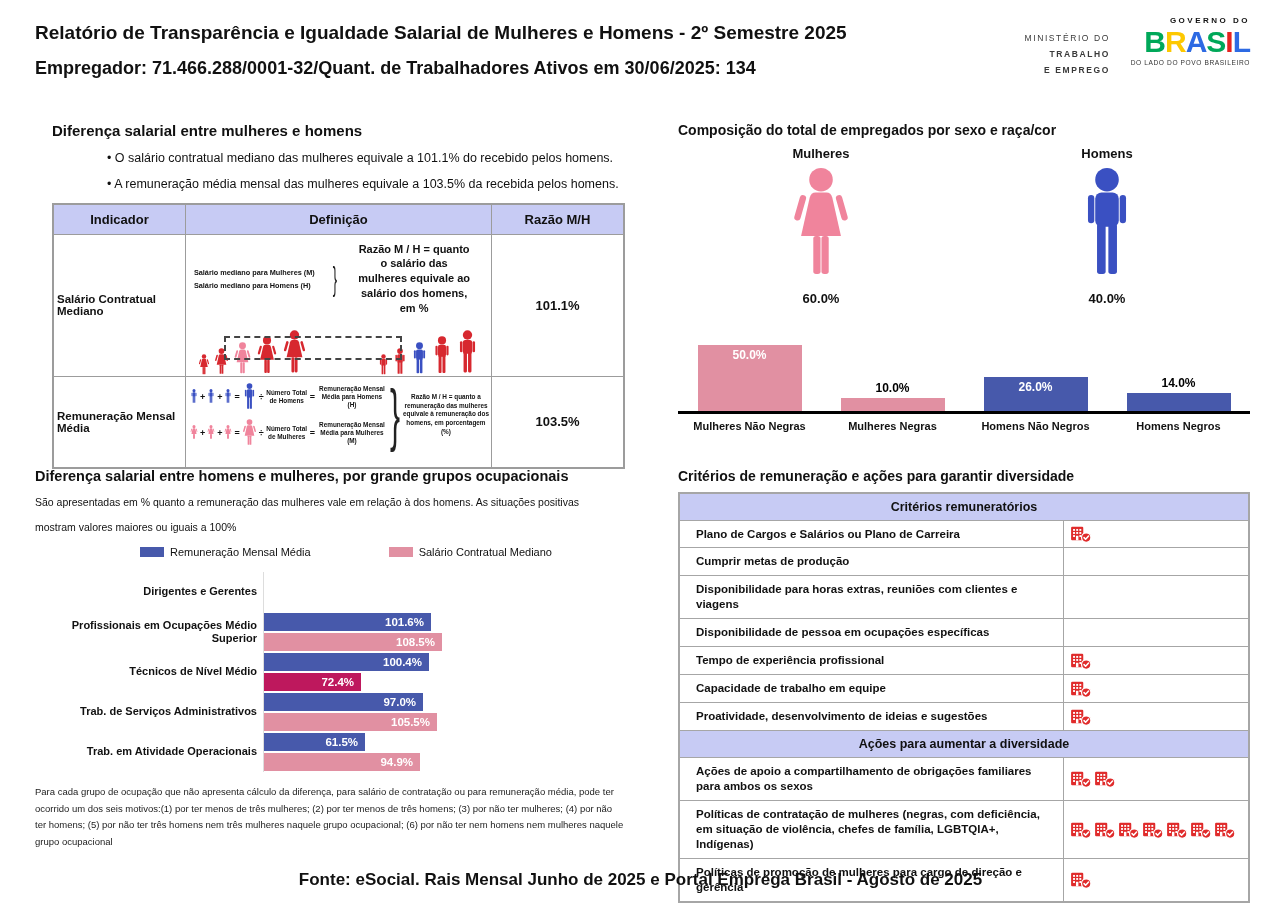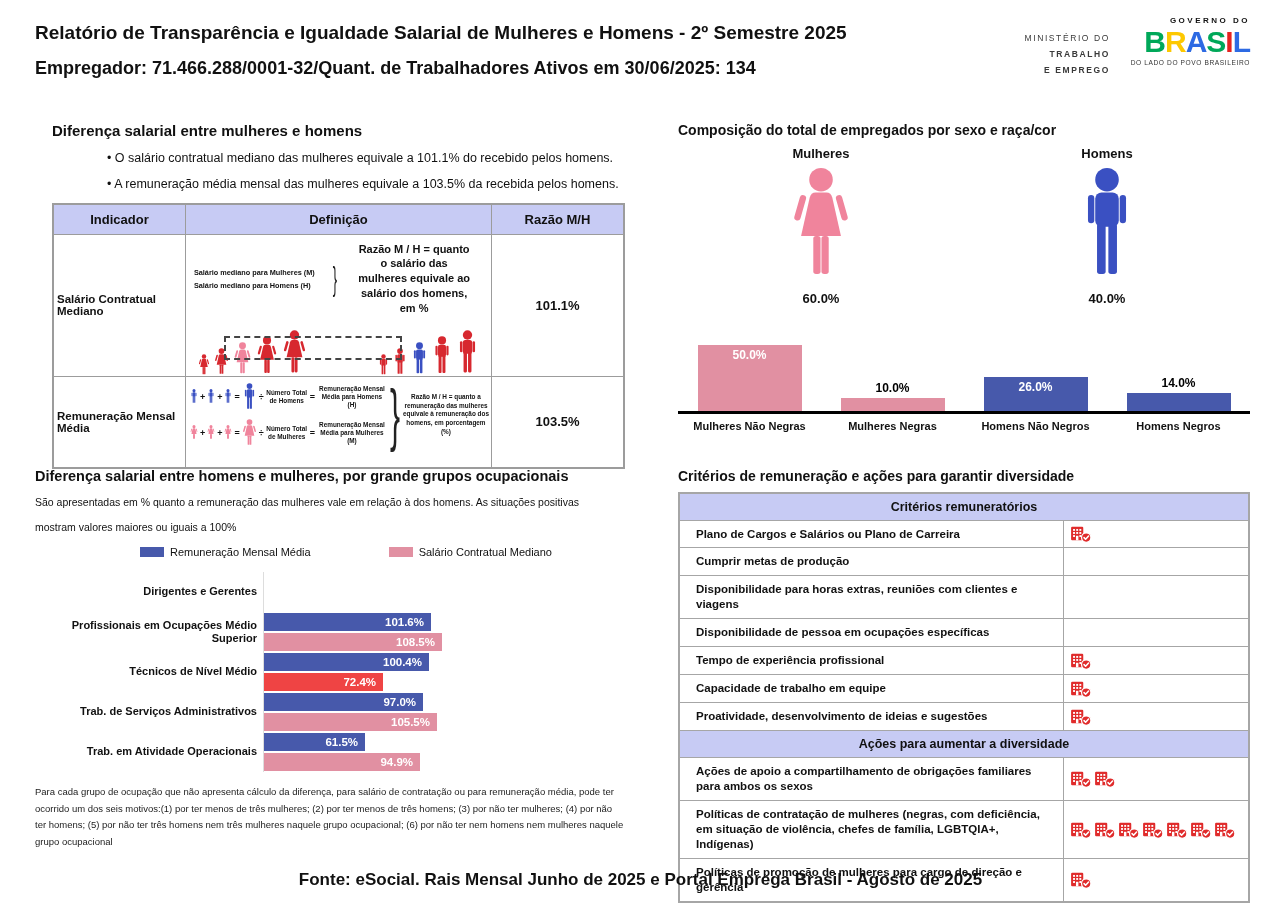--- a/index.html
+++ b/index.html
@@ -352,21 +352,21 @@
           <div class="occ-lab">Profissionais em Ocupações Médio Superior</div>
           <div class="occ-bars">
             <div class="occ-bar" style="width: 167px; background: rgb(71, 89, 171);">101.6%</div>
             <div class="occ-bar" style="width: 178px; background: rgb(225, 144, 162);">108.5%</div>
           </div>
         </div>
         <div class="occ-row">
           <div class="occ-lab">Técnicos de Nível Médio</div>
           <div class="occ-bars">
             <div class="occ-bar" style="width: 165px; background: rgb(71, 89, 171);">100.4%</div>
-            <div class="occ-bar" style="width: 119px; background: #ef4444;">72.4%</div>
+            <div class="occ-bar" style="width: 97px; background: #be185d;">72.4%</div>
           </div>
         </div>
         <div class="occ-row">
           <div class="occ-lab">Trab. de Serviços Administrativos</div>
           <div class="occ-bars">
             <div class="occ-bar" style="width: 159px; background: rgb(71, 89, 171);">97.0%</div>
             <div class="occ-bar" style="width: 173px; background: rgb(225, 144, 162);">105.5%</div>
           </div>
         </div>
         <div class="occ-row">

